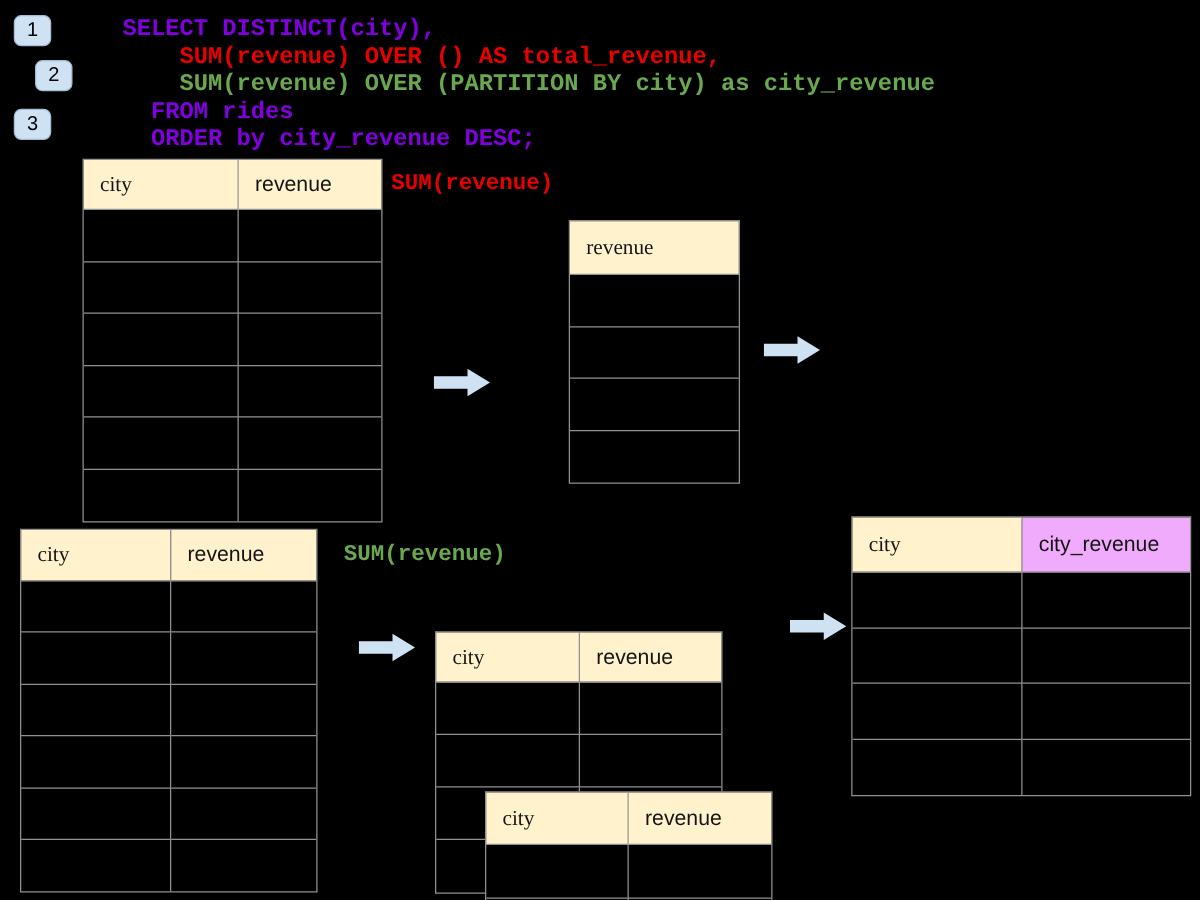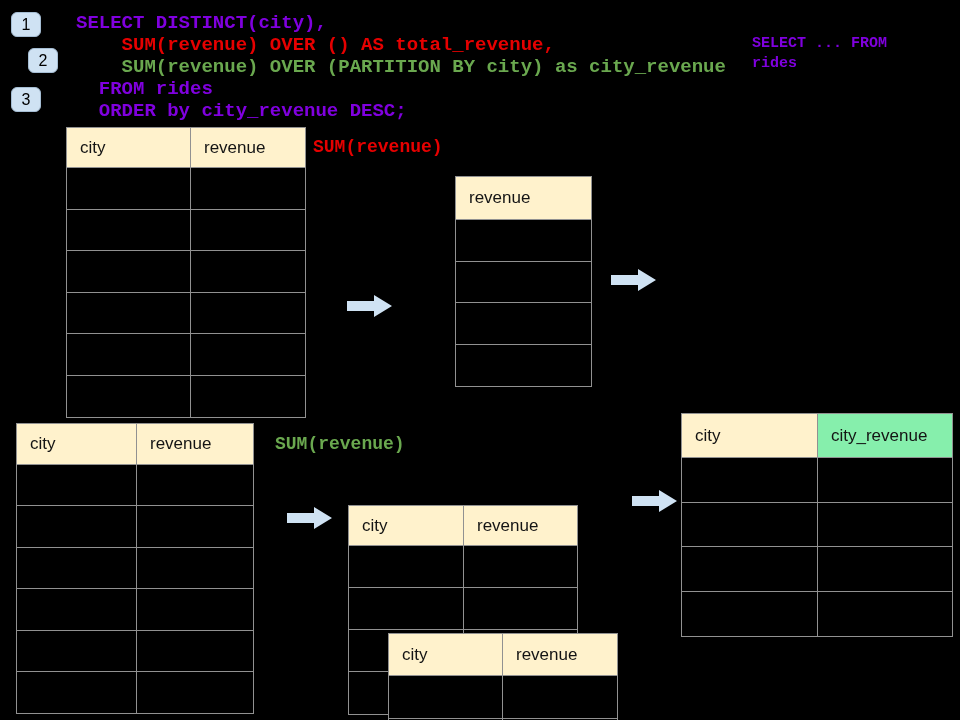--- a/index.html
+++ b/index.html
@@ -18,39 +18,39 @@
   #badge-1{left:11px;top:12px;}
   #badge-2{left:28px;top:48px;}
   #badge-3{left:11px;top:87px;}
 
   
   .code{
     position:absolute;font-family:"Liberation Mono","DejaVu Sans Mono",monospace;
     font-weight:bold;white-space:pre;
   }
   .code .cline{white-space:pre;}
-  #code-block{left:76px;top:12px;font-size:19px;line-height:22px;}
+  #code-block{left:98px;top:12px;font-size:19px;line-height:22px;}
   #note{left:752px;top:34px;font-size:15px;line-height:20px;}
   #label-total{left:313px;top:136px;font-size:18px;line-height:22px;}
   #label-partition{left:275px;top:433px;font-size:18px;line-height:22px;}
 
   
   .tbl{
     position:absolute;box-sizing:border-box;background:#000;
     border:1px solid #919191;
   }
   .trow{display:flex;}
   .cell{
     box-sizing:border-box;flex:1;
     border-right:1px solid #919191;border-bottom:1px solid #919191;
     height:var(--rh);
   }
   .cell:last-child{border-right:0;}
   .trow:last-child .cell{border-bottom:0;}
-  .c0{flex:0 0 var(--c0,50%);}
+  .c0{flex:0 0 var(--c0,50%);font-family:Liberation Serif, serif;}
   .thead .cell{
     height:var(--hh);display:flex;align-items:center;
     padding-left:13px;color:#141414;font-size:17px;
   }
   #tbl-a{left:66px;top:127px;width:240px;--hh:40px;--rh:41.5px;--c0:124px;}
   #tbl-b{left:455px;top:176px;width:137px;--hh:43px;--rh:41.5px;--c0:100%;}
   #tbl-c{left:16px;top:423px;width:238px;--hh:41px;--rh:41.4px;--c0:120px;}
   #tbl-d{left:348px;top:505px;width:230px;--hh:40px;--rh:42px;--c0:115px;}
   #tbl-e{left:388px;top:633px;width:230px;--hh:42px;--rh:43px;--c0:114px;z-index:3;}
   #tbl-f{left:681px;top:413px;width:272px;--hh:44px;--rh:44.5px;--c0:136px;}
@@ -65,21 +65,20 @@
 </head>
 <body>
 
 <div class="canvas">
 
   <div class="badge" id="badge-1" style="background: rgb(207, 226, 243);">1</div>
   <div class="badge" id="badge-2" style="background: rgb(207, 226, 243);">2</div>
   <div class="badge" id="badge-3" style="background: rgb(207, 226, 243);">3</div>
 
   <div class="code" id="code-block"><div class="cline" style="color: rgb(128, 0, 223);">SELECT DISTINCT(city),</div><div class="cline" style="color: rgb(230, 0, 0);">    SUM(revenue) OVER () AS total_revenue,</div><div class="cline" style="color: rgb(106, 168, 79);">    SUM(revenue) OVER (PARTITION BY city) as city_revenue</div><div class="cline" style="color: rgb(128, 0, 223);">  FROM rides</div><div class="cline" style="color: rgb(128, 0, 223);">  ORDER by city_revenue DESC;</div></div>
-  <div class="code" id="note"><div class="cline" style="color: rgb(128, 0, 223);">SELECT ... FROM</div><div class="cline" style="color: rgb(128, 0, 223);">rides</div></div>
   <div class="code" id="label-total"><div class="cline" style="color: rgb(230, 0, 0);">SUM(revenue)</div></div>
   <div class="code" id="label-partition"><div class="cline" style="color: rgb(106, 168, 79);">SUM(revenue)</div></div>
 
   <div class="tbl" id="tbl-a">
       <div class="trow thead">
         <div class="cell c0" style="background: rgb(255, 242, 204);">city</div>
         <div class="cell c1" style="background: rgb(255, 242, 204);">revenue</div>
       </div>
       <div class="trow">
         <div class="cell c0"></div>
@@ -185,21 +184,21 @@
         <div class="cell c1"></div>
       </div>
       <div class="trow">
         <div class="cell c0"></div>
         <div class="cell c1"></div>
       </div>
     </div>
   <div class="tbl" id="tbl-f">
       <div class="trow thead">
         <div class="cell c0" style="background: rgb(255, 242, 204);">city</div>
-        <div class="cell c1" style="background: #86efac;">city_revenue</div>
+        <div class="cell c1" style="background: #f0abfc;">city_revenue</div>
       </div>
       <div class="trow">
         <div class="cell c0"></div>
         <div class="cell c1"></div>
       </div>
       <div class="trow">
         <div class="cell c0"></div>
         <div class="cell c1"></div>
       </div>
       <div class="trow">

